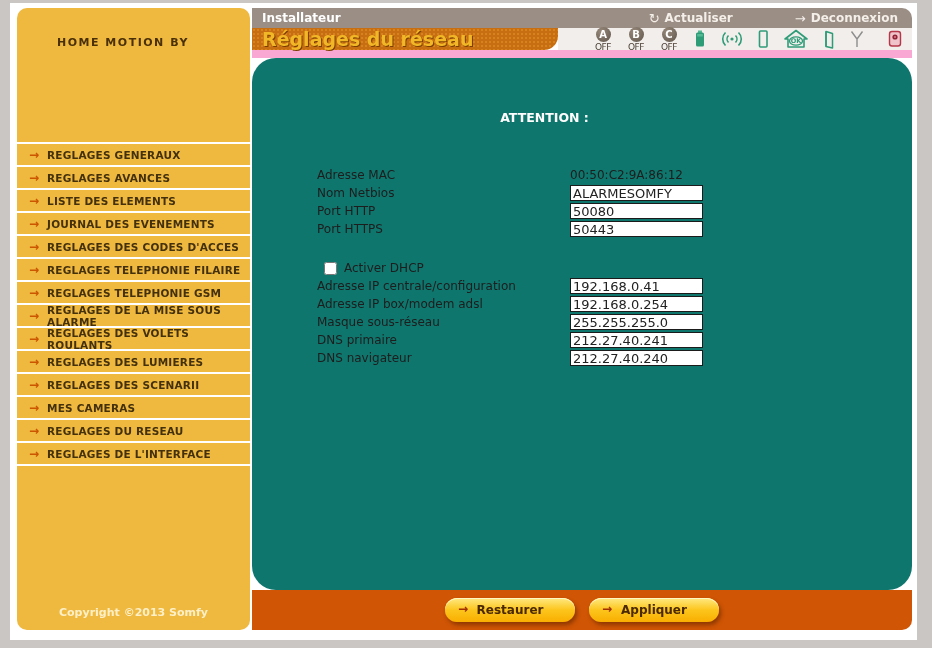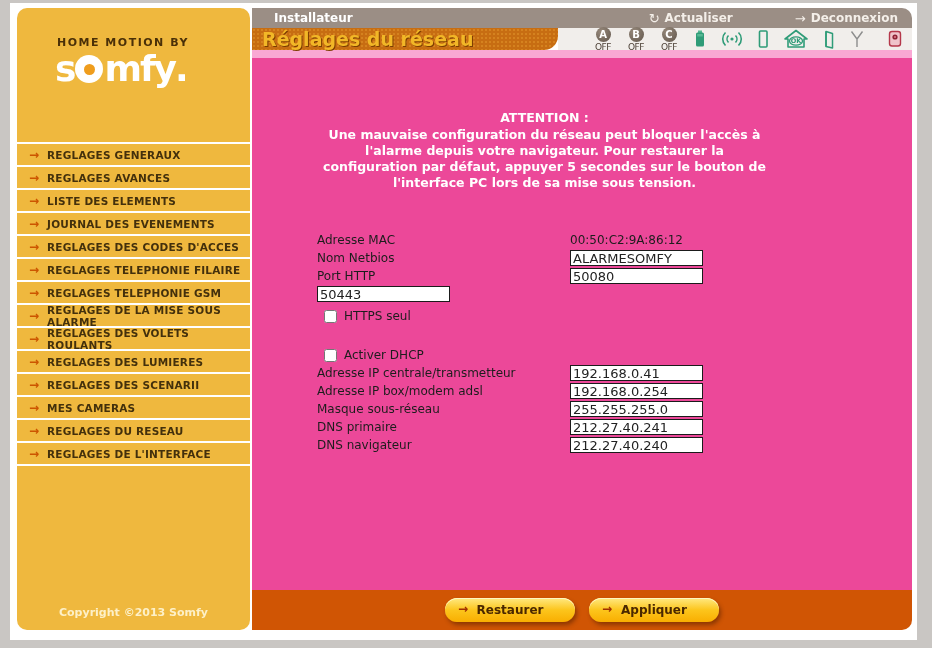--- a/index.html
+++ b/index.html
@@ -36,21 +36,21 @@
   .menu-arrow { color:#cc5500; font-size:12px; font-weight:bold; margin-right:8px; }
   .menu-label { font-size:10.5px; font-weight:bold; color:#43300c; letter-spacing:0.2px; }
   .sidebar-fill { flex:1; }
   .copyright { text-align:center; font-size:11px; font-weight:bold; color:#fdf0c8; padding-bottom:11px; }
 
   
   .main { flex:1; display:flex; flex-direction:column; min-width:0; }
 
   .topbar {
     height:20px; background:#9b8e85; border-radius:0 10px 0 0;
-    display:flex; align-items:center; padding:0 14px 0 22px;
+    display:flex; align-items:center; padding:0 14px 0 10px;
     color:#ffffff; font-size:12px; font-weight:bold;
   }
   .topbar-title { flex:1; }
   .top-link { display:flex; align-items:center; gap:5px; color:#f4efe9; cursor:pointer; }
   .top-link + .top-link { margin-left:62px; }
   .top-link .glyph { font-size:13px; font-weight:normal; }
 
   .header { height:30px; display:flex; border-bottom:8px solid #f9a8d4; }
   .title-block {
     width:306px; border-radius:0 0 14px 0;
@@ -70,21 +70,21 @@
   .zone { width:24px; text-align:center; }
   .zone-circle {
     width:15px; height:15px; border-radius:50%; margin:0 auto;
     background:radial-gradient(circle at 35% 30%, #97897b, #60554b);
     color:#fff; font-size:10px; font-weight:bold; line-height:15px;
   }
   .zone-state { font-size:9px; font-weight:normal; color:#4e4238; letter-spacing:-0.5px; }
   .sicon { display:block; }
   .sicon.siren { margin-left:10px; }
 
-  .content { flex:1; background:#ec4899; padding:52px 0 0 65px; overflow:hidden; }
+  .content { flex:1; background:#0f766e; padding:52px 0 0 65px; overflow:hidden;border-radius:24px; }
   .warning {
     width:455px; text-align:center; color:#ffffff; font-weight:bold;
     font-size:12.5px; line-height:1.28; margin-bottom:40px;
   }
   .warning-title { margin-bottom:1px; }
 
   .frow { display:flex; align-items:center; height:18px; }
   .flabel { width:253px; font-size:12px; color:#1d1d1d; }
   .fstatic { font-size:12px; color:#1d1d1d; }
   .finput {
@@ -115,21 +115,20 @@
 </style>
 </head>
 <body>
 
 <div class="frame">
   <div class="app">
 
     <aside class="sidebar">
       <div class="logo">
         <div class="tagline">HOME MOTION BY</div>
-        <div class="brand"><span>s</span><span class="o"></span><span>mfy</span><span class="dot">.</span></div>
       </div>
       <nav class="menu">
         <div class="menu-item">
             <span class="menu-arrow">→</span>
             <span class="menu-label">REGLAGES GENERAUX</span>
           </div>
         <div class="menu-item">
             <span class="menu-arrow">→</span>
             <span class="menu-label">REGLAGES AVANCES</span>
           </div>
@@ -248,49 +247,45 @@
             <rect x="3.5" y="3.5" width="11" height="14.5" rx="2.5" fill="#f0c3ca" stroke="#b5374a" stroke-width="1.4"></rect>
             <circle cx="9" cy="9" r="2.6" fill="#8e2436"></circle>
             <circle cx="9" cy="9" r="1" fill="#e07a8a"></circle>
           </svg>
         </div>
       </div>
 
       <div class="content">
         <div class="warning">
           <div class="warning-title">ATTENTION :</div>
-          <div class="warning-body">Une mauvaise configuration du réseau peut bloquer l'accès à l'alarme depuis votre navigateur. Pour restaurer la configuration par défaut, appuyer 5 secondes sur le bouton de l'interface PC lors de sa mise sous tension.</div>
         </div>
 
         <div class="frow">
           <span class="flabel">Adresse MAC</span>
           <span class="fstatic">00:50:C2:9A:86:12</span>
         </div>
         <div class="frow">
           <span class="flabel">Nom Netbios</span>
           <input class="finput" type="text" value="ALARMESOMFY" style="">
         </div>
         <div class="frow">
           <span class="flabel">Port HTTP</span>
           <input class="finput" type="text" value="50080" style="">
         </div>
         <div class="frow">
+          <span class="flabel">Port HTTPS</span>
           <input class="finput" type="text" value="50443" style="">
-        </div>
-        <div class="crow https">
-          <input type="checkbox" style="">
-          <span class="clabel">HTTPS seul</span>
         </div>
 
         <div class="crow dhcp">
           <input type="checkbox" style="">
           <span class="clabel">Activer DHCP</span>
         </div>
         <div class="frow">
-          <span class="flabel">Adresse IP centrale/transmetteur</span>
+          <span class="flabel">Adresse IP centrale/configuration</span>
           <input class="finput" type="text" value="192.168.0.41" style="">
         </div>
         <div class="frow">
           <span class="flabel">Adresse IP box/modem adsl</span>
           <input class="finput" type="text" value="192.168.0.254" style="">
         </div>
         <div class="frow">
           <span class="flabel">Masque sous-réseau</span>
           <input class="finput" type="text" value="255.255.255.0" style="">
         </div>

